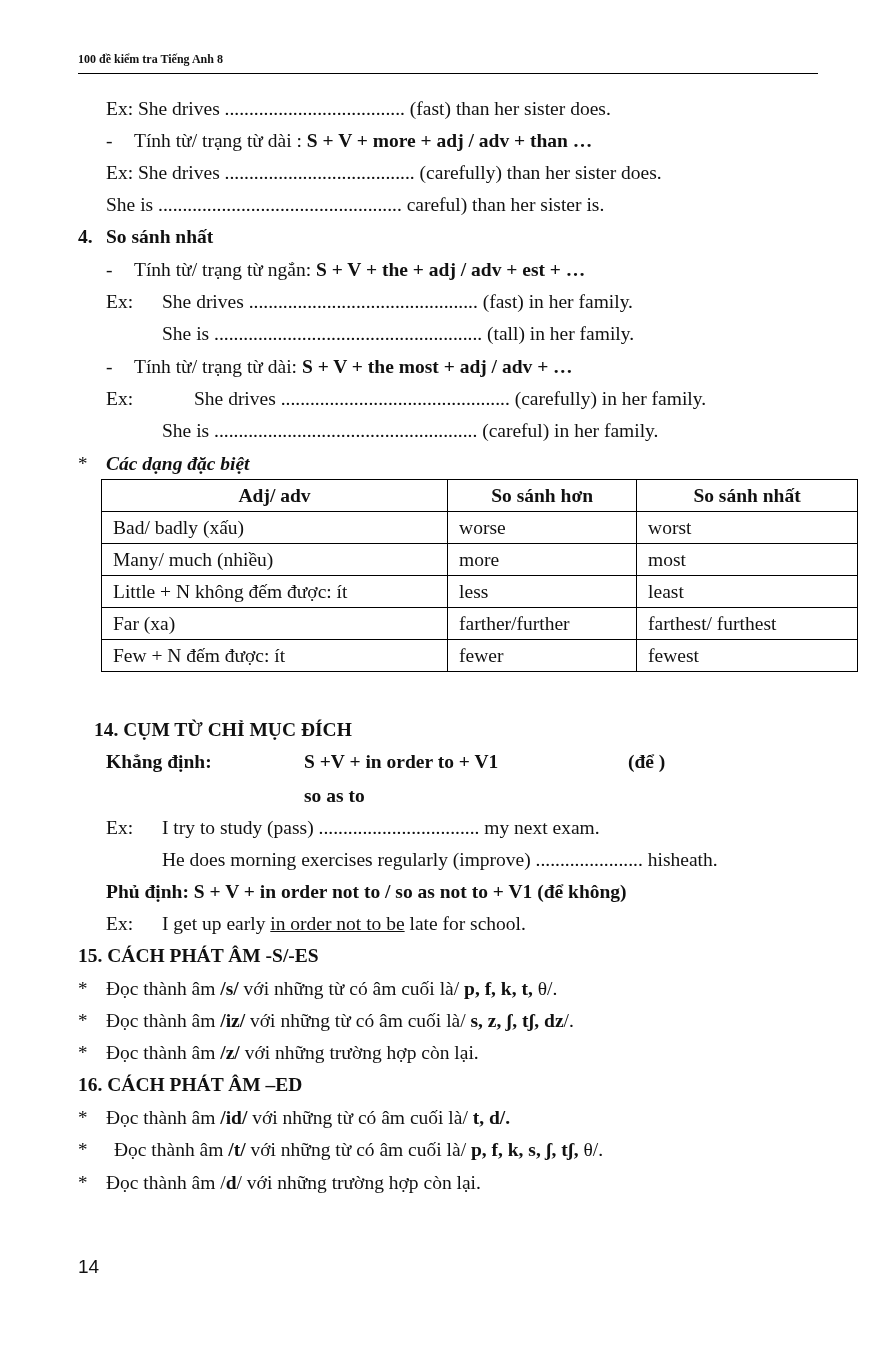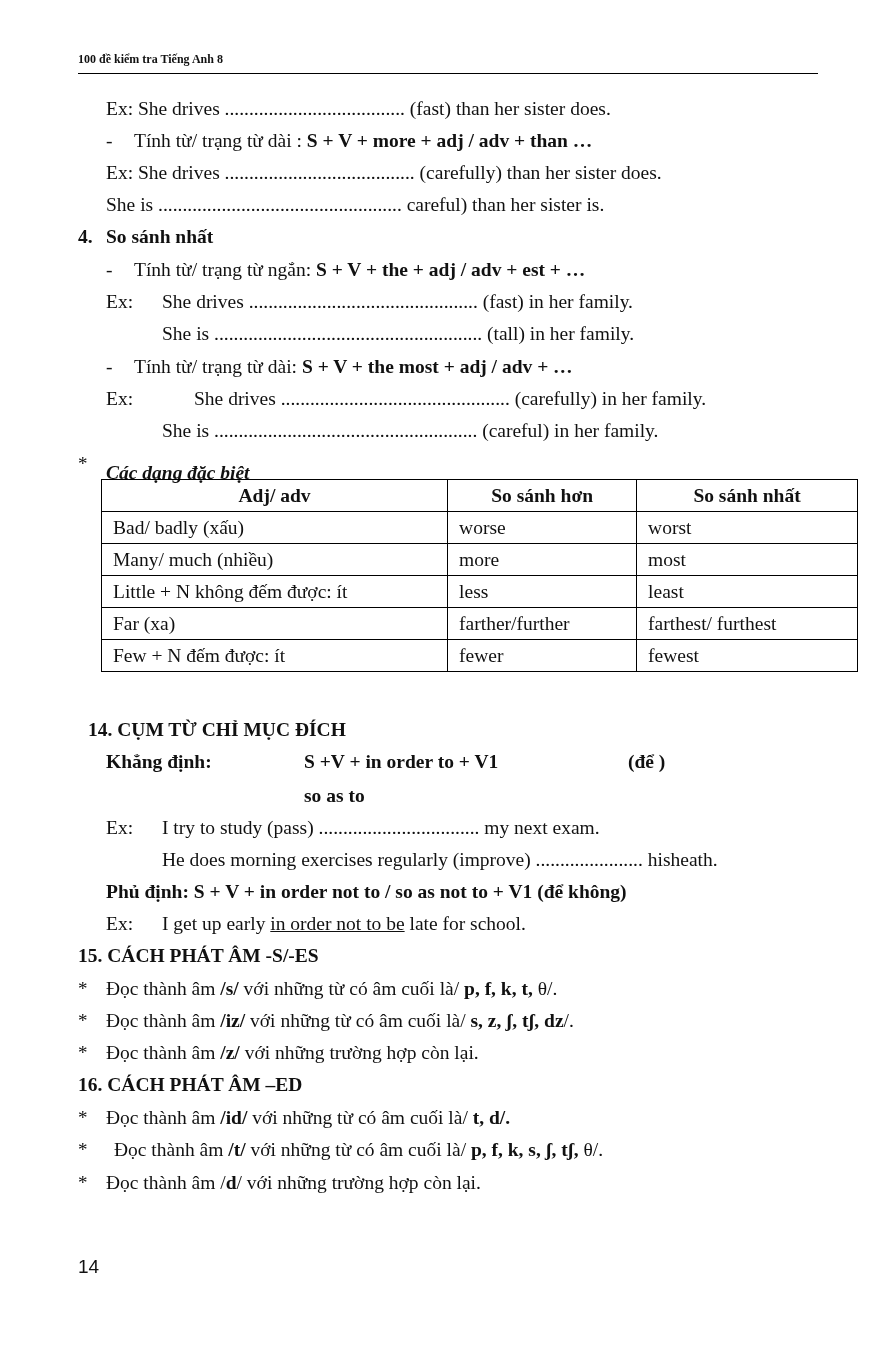--- a/index.html
+++ b/index.html
@@ -65,21 +65,21 @@
 <div class="line" style="left:162px; top:289px;">She drives ............................................... (fast) in her family.</div>
 <div class="line" style="left:162px; top:321px;">She is ....................................................... (tall) in her family.</div>
 <div class="line" style="left:106px; top:354px;">
   <span class="dash">-</span><span>Tính từ/ trạng từ dài:  </span><span class="b">S + V +  the most + adj / adv + …</span>
 </div>
 <div class="line" style="left:106px; top:386px;">Ex:</div>
 <div class="line" style="left:162px; top:386px;margin-left:32px;">She drives ............................................... (carefully) in her family.</div>
 <div class="line" style="left:162px; top:418px;">She is ...................................................... (careful) in her family.</div>
 
 <div class="star" style="top:451px;">*</div>
-<div class="line b i" style="left:106px; top:451px;margin-top:9px;">Các dạng đặc biệt</div>
+<div class="line b i" style="left:106px; top:451px;">Các dạng đặc biệt</div>
 
 <table class="cmp">
   <tbody>
       <tr>
     <th class="c1">Adj/ adv</th>
     <th class="c2">So sánh hơn</th>
     <th class="c3">So sánh nhất</th>
   </tr>
   <tr>
     <td>Bad/ badly (xấu)</td>
@@ -102,21 +102,21 @@
     <td>farthest/ furthest</td>
   </tr>
   <tr>
     <td>Few + N đếm được: ít</td>
     <td>fewer</td>
     <td>fewest</td>
   </tr>
 </tbody>
   </table>
 
-<div class="line b" style="left:88px; top:717px;">14. CỤM TỪ CHỈ MỤC ĐÍCH</div>
+<div class="line b" style="left:94px; top:717px;">14. CỤM TỪ CHỈ MỤC ĐÍCH</div>
 <div class="line b" style="left:106px; top:749px;">Khẳng định:</div>
 <div class="line b" style="left:304px; top:749px;">S +V + in order to + V1</div>
 <div class="line b" style="left:628px; top:749px;">(để )</div>
 <div class="line b" style="left:304px; top:783px;">so as to</div>
 <div class="line" style="left:106px; top:815px;">Ex:</div>
 <div class="line" style="left:162px; top:815px;">I try to study (pass) ................................. my next exam.</div>
 <div class="line" style="left:162px; top:847px;">He does morning exercises regularly (improve) ...................... hisheath.</div>
 <div class="line b" style="left:106px; top:879px;">Phủ định: S + V + in order not to / so as not to +  V1 (để không)</div>
 <div class="line" style="left:106px; top:911px;">Ex:</div>
 <div class="line" style="left:162px; top:911px;">

